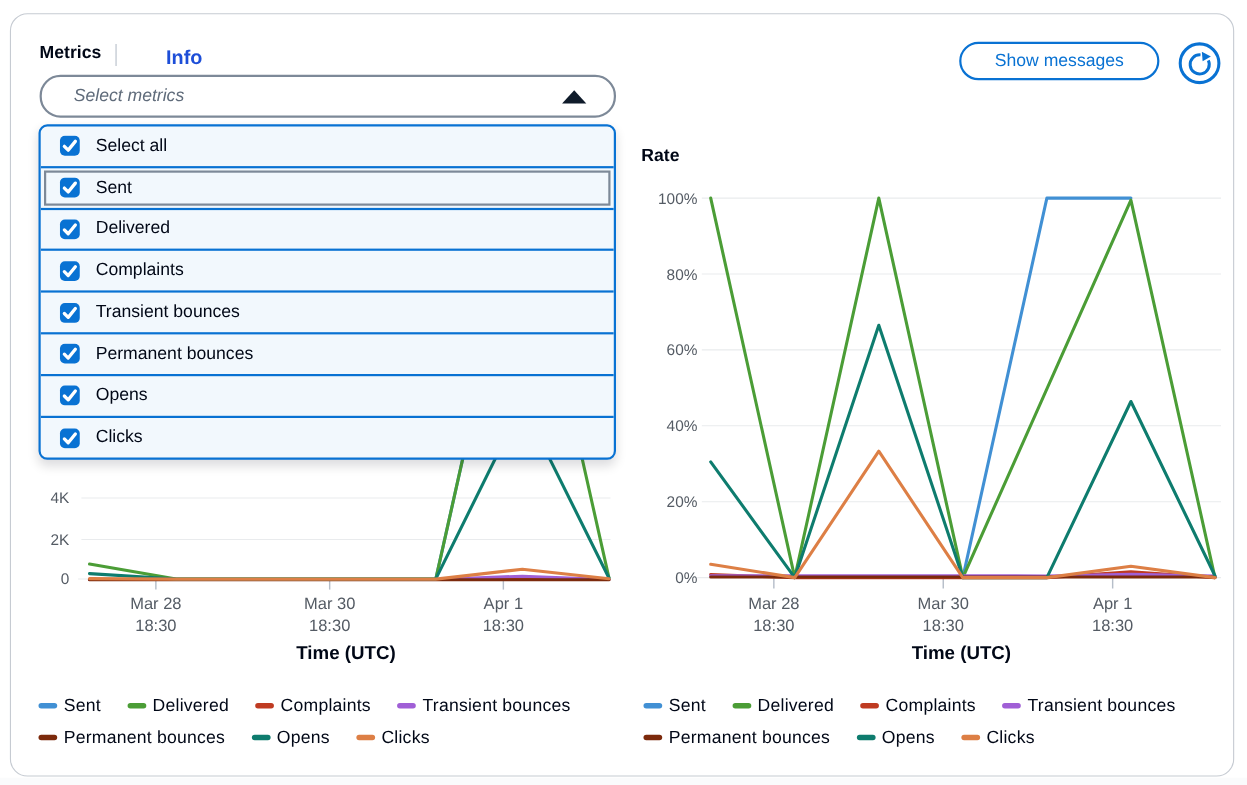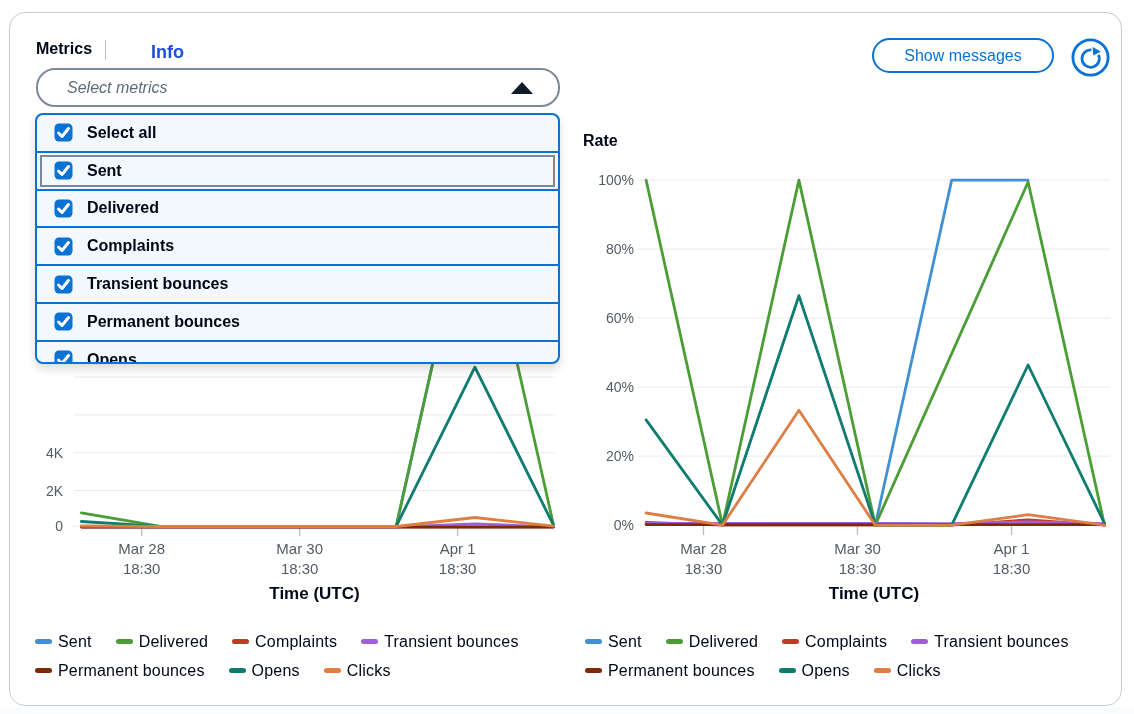--- a/index.html
+++ b/index.html
@@ -7,21 +7,21 @@
   #card { position:absolute; left:9px; top:12px; width:1113px; height:694px; background:#fff; border:1px solid #c6cbd2; border-radius:16px; }
   .abs { position:absolute; }
   #hdr-metrics { left:36px; top:40px; font-size:16px; font-weight:bold; color:#000716; }
   #hdr-div { left:105px; top:40px; width:1px; height:20px; background:#b6bec9; }
   #hdr-info { left:117px; top:42px; font-size:18px; font-weight:bold; color:#1d4ed8;margin-left:34px; }
   #selbox { left:36px; top:68px; width:524px; height:39px; background:#fff; border:2px solid #7d8998; border-radius:19px; }
   #selbox .ph { position:absolute; left:29px; top:9px; font-size:16px; font-style:italic; color:#5f6b7a; }
   #selbox .tri { position:absolute; right:25px; top:12px; width:0; height:0; border-left:11px solid transparent; border-right:11px solid transparent; border-bottom:12px solid #0f1b2a; }
   #btn-show { left:872px; top:38px; width:182px; height:35px; border:2px solid #0972d3; border-radius:18px; color:#0972d3; font-size:16px; font-weight:normal; text-align:center; line-height:31px; background:#fff; }
   #btn-refresh { left:1071px; top:38px; width:39px; height:39px; }
-  #dropdown { left:35px; top:113px; width:525px; height:251px; background:#f2f8fd; border:2px solid #0972d3; border-radius:8px; z-index:10; overflow:hidden; box-shadow:0 5px 10px rgba(0,7,22,0.14);font-weight:bold; }
+  #dropdown { left:35px; top:113px; width:525px; height:305px; background:#f2f8fd; border:2px solid #0972d3; border-radius:8px; z-index:10; overflow:hidden; box-shadow:0 5px 10px rgba(0,7,22,0.14); }
   .opt { position:relative; height:37.8px; border-bottom:2.5px solid #0972d3; display:flex; align-items:center; padding-left:17px; }
   .opt:last-child { border-bottom:none; }
   .opt .txt { margin-left:14px; font-size:16px; color:#000716; }
   .opt.focused .ring { position:absolute; left:3px; right:3px; top:2px; bottom:2px; border:2px solid #7d8998; }
   svg text { font-family:"Liberation Sans", sans-serif; }
   .legrow { position:absolute; height:21px; display:flex; align-items:center; font-size:16px; letter-spacing:0.2px; color:#000716; }
   .legrow span.item { display:flex; align-items:center; margin-right:24px; white-space:nowrap; }
   .legrow i { display:inline-block; width:17px; height:5px; border-radius:2.5px; margin-right:6px; }
 </style>
 </head>

